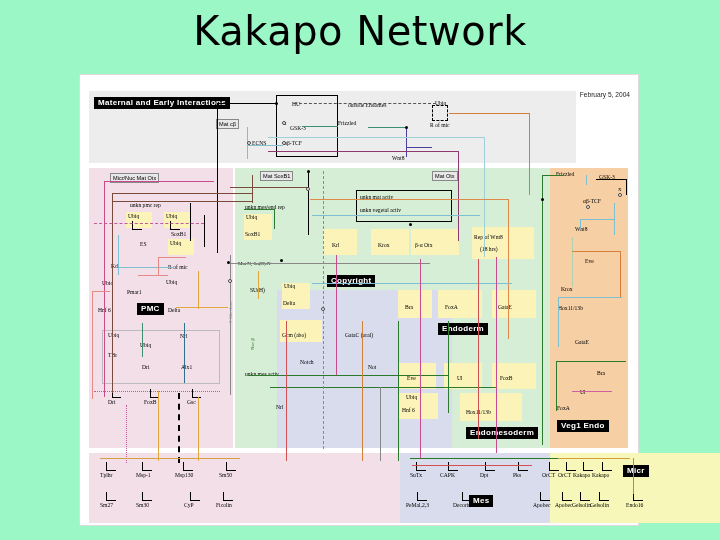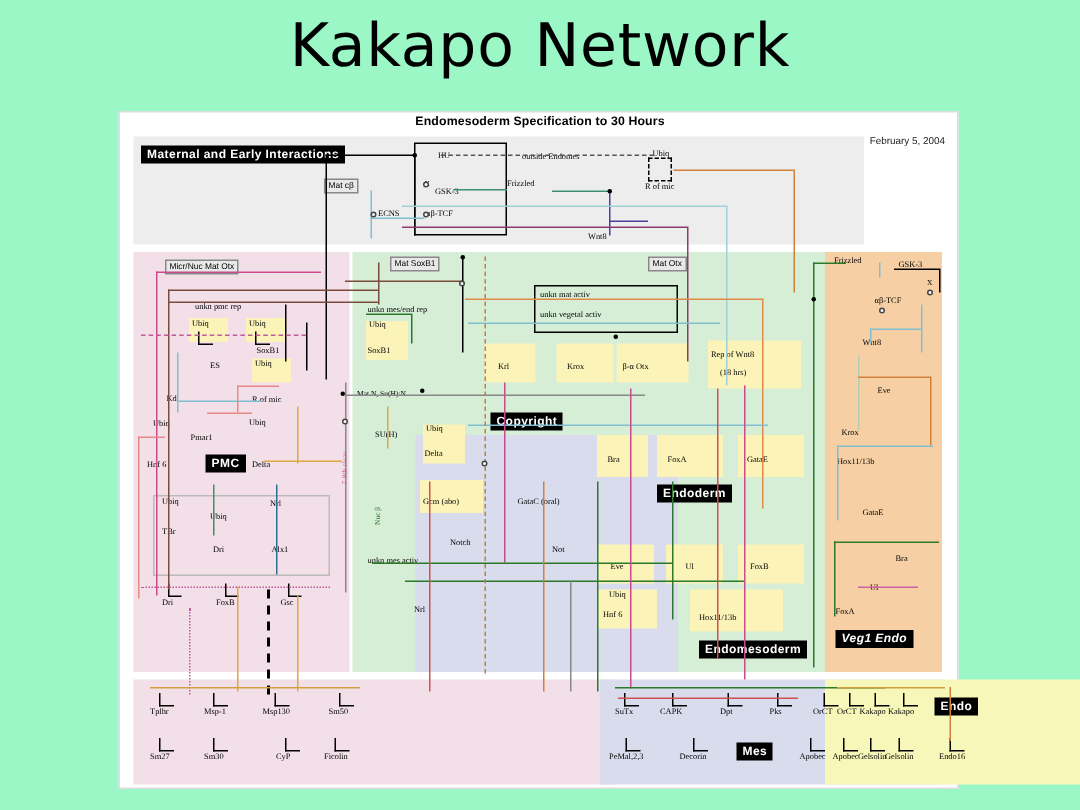--- a/index.html
+++ b/index.html
@@ -113,21 +113,20 @@
     border-bottom:1px solid #000;
   }
 </style>
 </head>
 <body>
 
 <div id="slide-title">Kakapo Network</div>
 
 <div id="figure">
 
-  <div id="fig-header">Endomesoderm Specification to 30 Hours</div>
   <div id="fig-date">February 5, 2004</div>
   <div id="copyright">Copyright © 2001-2004 Hamid Bolouri and Eric Davidson</div>
 
   <div class="region" id="region-maternal"></div>
   <div class="region" id="region-pmc"></div>
   <div class="region" id="region-mes-wide"></div>
   <div class="region" id="region-veg1"></div>
   <div class="region" id="region-mesblue"></div>
   <div class="region" id="region-pmc2"></div>
   <div class="region" id="region-mesbot"></div>
@@ -271,50 +270,50 @@
   <div class="lab sm" style="left:538px; top:112px;">X</div>
   <div class="lab" style="left:503px; top:124px;">αβ-TCF</div>
   <div class="lab" style="left:495px; top:152px;">Wnt8</div>
   <div class="lab" style="left:505px; top:184px;">Eve</div>
   <div class="lab" style="left:481px; top:212px;">Krox</div>
   <div class="lab" style="left:478px; top:231px;">Hox11/13b</div>
   <div class="lab" style="left:495px; top:265px;">GataE</div>
   <div class="lab" style="left:517px; top:296px;">Bra</div>
   <div class="lab" style="left:500px; top:315px;">Ul</div>
   <div class="lab" style="left:477px; top:331px;">FoxA</div>
-  <div class="banner" style="left:477px; top:345px;font-style:italic;">Veg1 Endo</div>
+  <div class="banner" style="left:477px; top:345px;">Veg1 Endo</div>
 
   <div class="lab" style="left:330px; top:398px;">SuTx</div>
   <div class="lab" style="left:360px; top:398px;">CAPK</div>
   <div class="lab" style="left:400px; top:398px;">Dpt</div>
   <div class="lab" style="left:433px; top:398px;">Pks</div>
   <div class="lab" style="left:462px; top:398px;">OrCT</div>
   <div class="lab" style="left:493px; top:398px;">Kakapo</div>
   <div class="lab" style="left:326px; top:428px;">PeMal,2,3</div>
   <div class="lab" style="left:373px; top:428px;">Decorin</div>
   <div class="lab" style="left:453px; top:428px;">Apobec</div>
   <div class="lab" style="left:492px; top:428px;">Gelsolin</div>
-  <div class="banner" style="left:411px; top:420px;">Mes</div>
+  <div class="banner" style="left:389px; top:420px;">Mes</div>
   <div class="gene-arrow" style="left:336px; top:387px; width:10px; height:9px;"></div>
   <div class="gene-arrow" style="left:368px; top:387px; width:10px; height:9px;"></div>
   <div class="gene-arrow" style="left:405px; top:387px; width:10px; height:9px;"></div>
   <div class="gene-arrow" style="left:438px; top:387px; width:10px; height:9px;"></div>
   <div class="gene-arrow" style="left:469px; top:387px; width:10px; height:9px;"></div>
   <div class="gene-arrow" style="left:503px; top:387px; width:10px; height:9px;"></div>
   <div class="gene-arrow" style="left:337px; top:417px; width:10px; height:9px;"></div>
   <div class="gene-arrow" style="left:382px; top:417px; width:10px; height:9px;"></div>
   <div class="gene-arrow" style="left:460px; top:417px; width:10px; height:9px;"></div>
   <div class="gene-arrow" style="left:500px; top:417px; width:10px; height:9px;"></div>
 
   <div class="lab" style="left:478px; top:398px;">OrCT</div>
   <div class="lab" style="left:512px; top:398px;">Kakapo</div>
   <div class="lab" style="left:475px; top:428px;">Apobec</div>
   <div class="lab" style="left:510px; top:428px;">Gelsolin</div>
   <div class="lab" style="left:546px; top:428px;">Endo16</div>
-  <div class="banner" style="left:543px; top:390px;">Endo</div>
+  <div class="banner" style="left:543px; top:390px;">Micr</div>
   <div class="gene-arrow" style="left:486px; top:387px; width:10px; height:9px;"></div>
   <div class="gene-arrow" style="left:522px; top:387px; width:10px; height:9px;"></div>
   <div class="gene-arrow" style="left:482px; top:417px; width:10px; height:9px;"></div>
   <div class="gene-arrow" style="left:519px; top:417px; width:10px; height:9px;"></div>
   <div class="gene-arrow" style="left:553px; top:417px; width:10px; height:9px;"></div>
 
   <div class="w v" style="left:137px; top:28px;  height:150px; background:#000;"></div>
   <div class="w h" style="left:137px; top:28px;  width:60px;   background:#000;"></div>
   <div class="w v" style="left:196px; top:28px;  height:54px;  background:#000;"></div>
   <div class="w v" style="left:167px; top:52px;  height:32px;  background:#7fbfcf;"></div>

